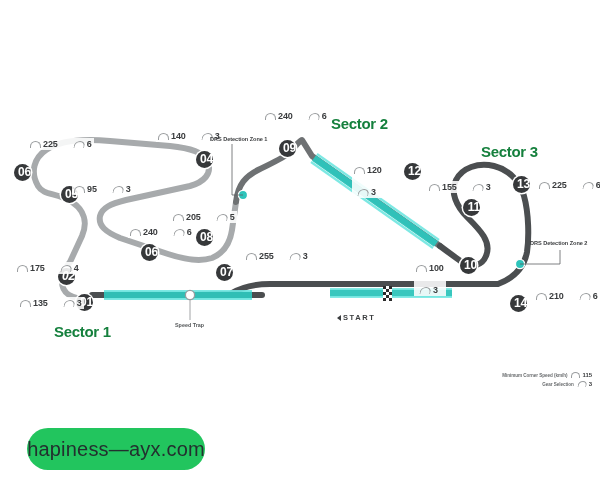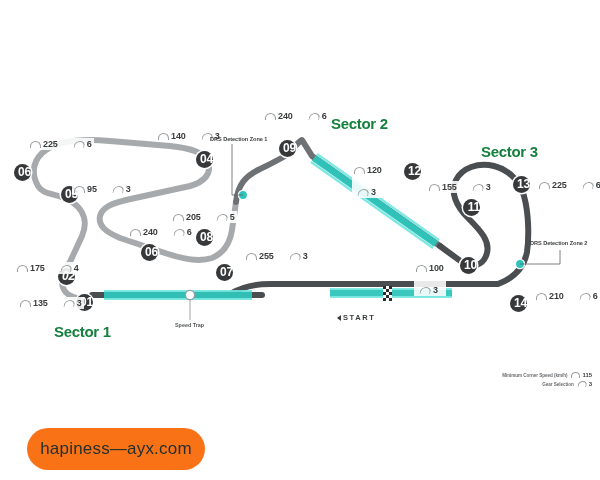--- a/index.html
+++ b/index.html
@@ -153,25 +153,25 @@
     gap: 2px;
   }
 
   
   #watermark {
     position: absolute;
     left: 27px;
     top: 428px;
     width: 178px;
     height: 42px;
-    background: #f97316;
+    background: #22c55e;
     display: flex;
     align-items: center;
     justify-content: center;
-    font-size: 17px;
+    font-size: 20px;
     color: #23302f;
     letter-spacing: 0.2px;
     border-radius: 21px;
   }
 </style>
 </head>
 <body>
 
 <div id="stage">
 

